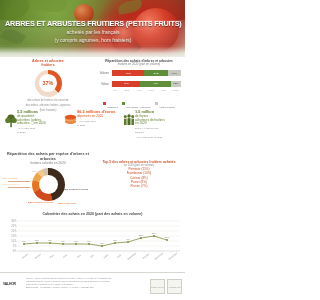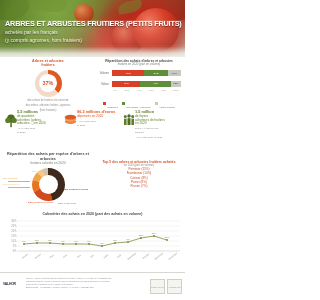--- a/index.html
+++ b/index.html
@@ -12,20 +12,21 @@
   .page{position:relative;width:185px;height:300px;overflow:hidden;background:#fff;}
 
   
   .hero{position:relative;width:185px;height:57px;overflow:hidden;
     background:
       radial-gradient(circle at 78% 62%, #d83b2a 0%, #b92a1c 16%, rgba(160,30,20,0) 34%),
       radial-gradient(circle at 62% 78%, #e2523a 0%, rgba(190,50,35,0) 26%),
       radial-gradient(circle at 30% 20%, #7fa642 0%, rgba(90,120,45,0) 42%),
       radial-gradient(circle at 8% 72%, #56781f 0%, rgba(55,80,25,0) 48%),
       linear-gradient(145deg,#4e6b24 0%,#6d8b33 28%,#9c3f24 58%,#8d2b1b 78%,#cfd8c2 100%);
+    text-align: center;
   }
   .hero:after{content:"";position:absolute;left:0;right:0;bottom:0;height:12px;
     background:linear-gradient(180deg,rgba(240,242,235,0) 0%,rgba(236,239,230,.85) 70%,#eceee7 100%);}
   .hero-leaf{position:absolute;border-radius:60% 0 60% 0;opacity:.5;}
   .l1{left:4px;top:2px;width:26px;height:16px;background:#5f8128;transform:rotate(-18deg);}
   .l2{left:36px;top:-2px;width:30px;height:14px;background:#6f9232;transform:rotate(12deg);}
   .l3{left:2px;top:30px;width:22px;height:13px;background:#47651b;transform:rotate(28deg);}
   .l4{left:118px;top:1px;width:24px;height:12px;background:#6b8c2e;transform:rotate(-8deg);}
   .hero-apple{position:absolute;border-radius:50%;}
   .a1{right:6px;top:8px;width:46px;height:44px;

